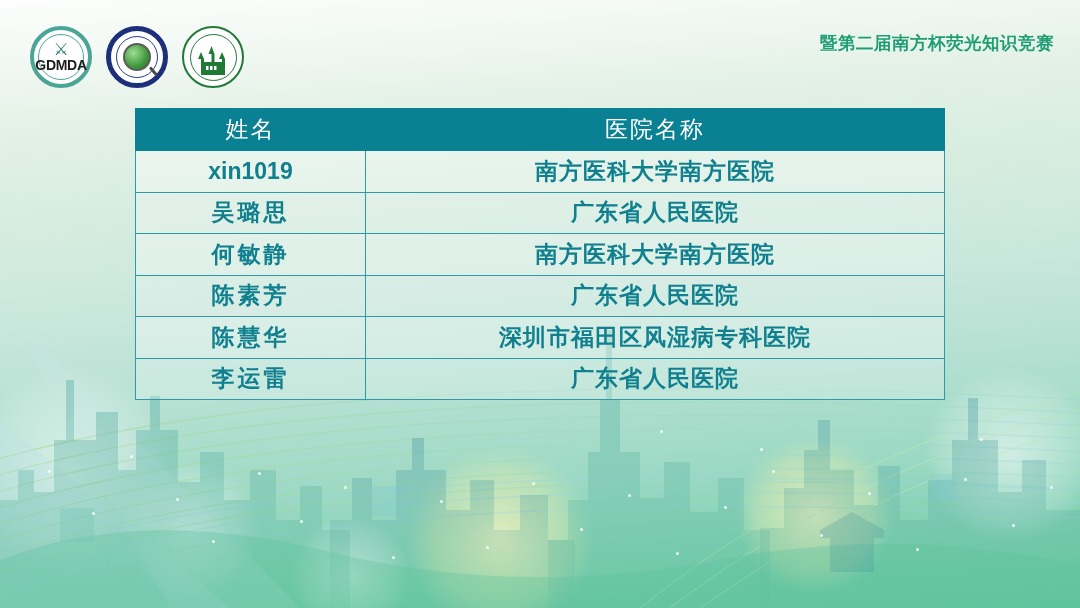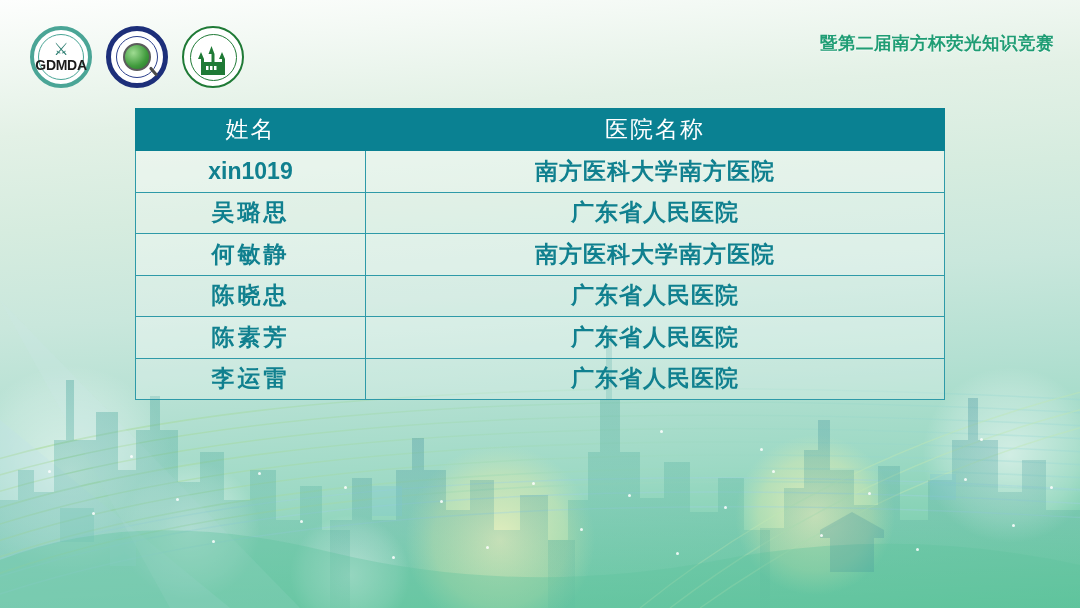--- a/index.html
+++ b/index.html
@@ -330,26 +330,26 @@
         </tr>
         <tr>
           <td class="name-cell">吴璐思</td>
           <td>广东省人民医院</td>
         </tr>
         <tr>
           <td class="name-cell">何敏静</td>
           <td>南方医科大学南方医院</td>
         </tr>
         <tr>
-          <td class="name-cell">陈晓忠</td>
-          <td>广东省人民医院</td>
-        </tr>
-        <tr>
           <td class="name-cell">陈素芳</td>
           <td>广东省人民医院</td>
+        </tr>
+        <tr>
+          <td class="name-cell">陈慧华</td>
+          <td>深圳市福田区风湿病专科医院</td>
         </tr>
         <tr>
           <td class="name-cell">李运雷</td>
           <td>广东省人民医院</td>
         </tr>
       </tbody>
     </table>
   </div>
 
 </div>

